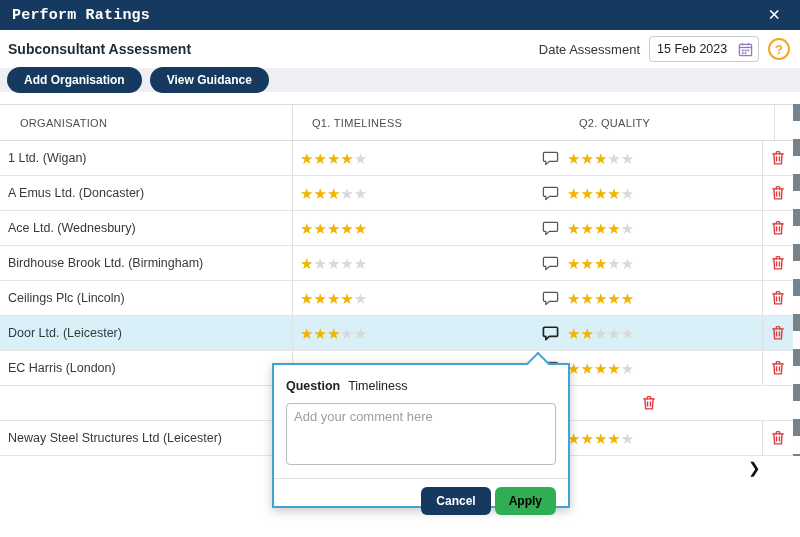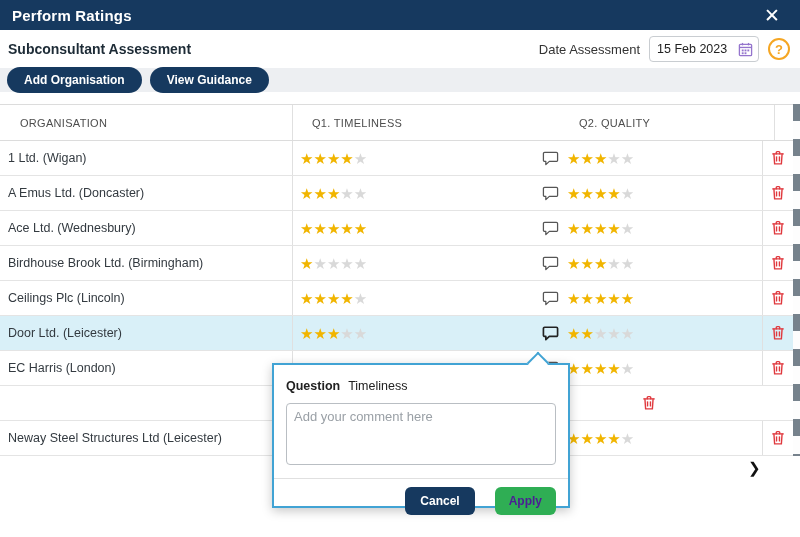--- a/index.html
+++ b/index.html
@@ -12,20 +12,21 @@
     background: #fff;
     overflow: hidden;
   }
 
   
   .modal-header {
     position: absolute; top:0; left:0; right:0; height:30px;
     background: var(--navy);
     display:flex; align-items:center; justify-content:space-between;
     padding: 0 14px 0 12px;
+    font-family: Liberation Mono, monospace;
   }
   .modal-title { color:#fff; font-size:15px; font-weight:bold; letter-spacing:.2px; }
   .close-x { color:#fff; font-size:19px; font-weight:300; cursor:pointer; line-height:1; padding:0 6px; }
 
   
   .subheader {
     position:absolute; top:30px; left:0; right:0; height:38px;
     display:flex; align-items:center; justify-content:space-between;
     padding: 0 10px 0 8px; background:#fff;
   }
@@ -123,28 +124,28 @@
   }
   .popup-head { font-size:12.5px; color:#222; margin:2px 0 10px; }
   .popup-head .q-label { font-weight:bold; margin-right:8px; }
   .popup textarea {
     width:100%; height:62px; resize:none; border:1px solid #b9bec3; border-radius:4px;
     font-family:inherit; font-size:13px; color:#333; padding:5px 7px; outline:none;
   }
   .popup textarea::placeholder { color:#9aa0a6; }
   .popup-footer {
     border-top:1px solid #e0e0e0; margin:9px -12px 0; padding:8px 12px 0;
-    display:flex; justify-content:flex-end; gap:20px;
+    display:flex; justify-content:flex-end; gap:4px;
   }
   .cancel-btn {
     background:var(--navy); color:#fff; border:none; border-radius:6px;
     font-family:inherit; font-size:12px; font-weight:bold; padding:7px 15px; cursor:pointer;
   }
   .apply-btn {
-    background:var(--apply-green); color:#4c1d95; border:none; border-radius:6px;
+    background:var(--apply-green); color:#000000; border:none; border-radius:6px;
     font-family:inherit; font-size:12px; font-weight:bold; padding:7px 14px; cursor:pointer;
   }
 </style>
 </head>
 <body>
 
 <div class="screen">
 
   <div class="modal-header">
     <span class="modal-title">Perform Ratings</span>

